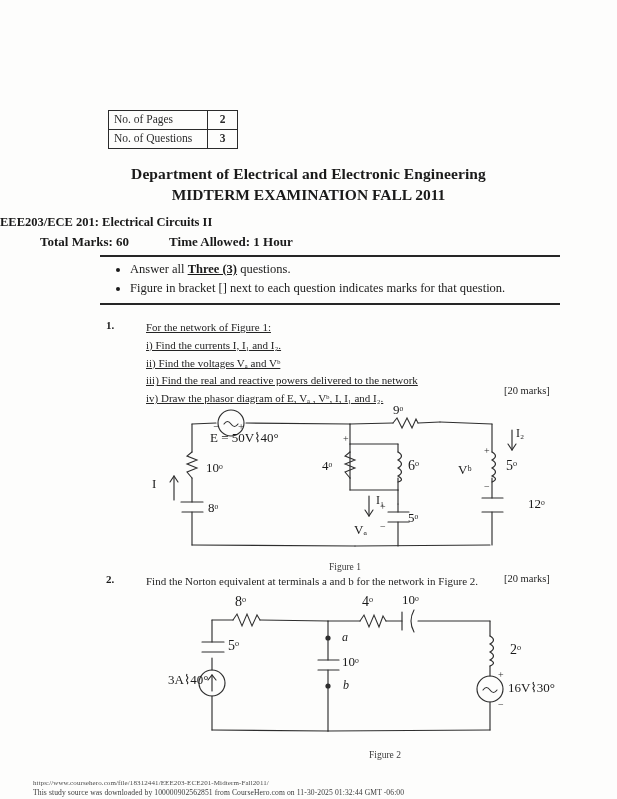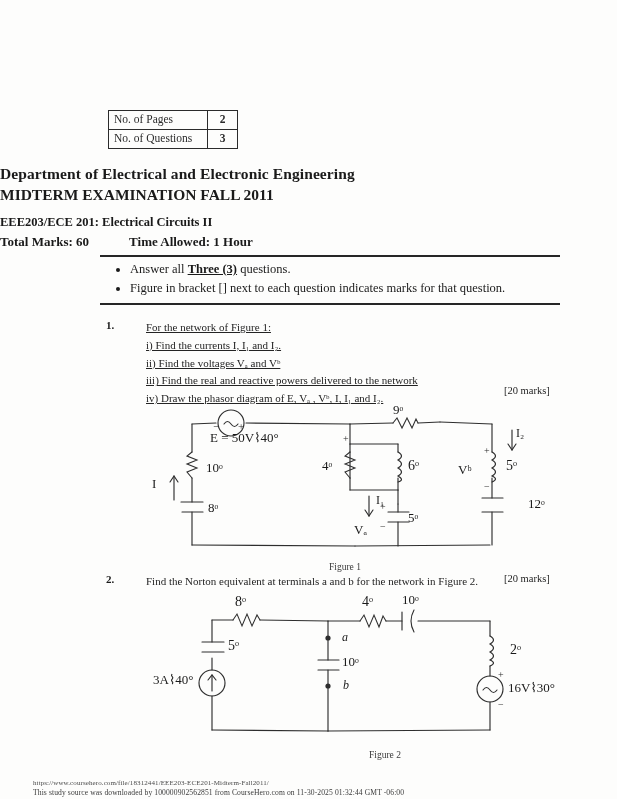--- a/index.html
+++ b/index.html
@@ -42,21 +42,21 @@
     text-align: center;
     font-weight: bold;
   }
 
   
   .title-block {
     position: absolute;
     left: 0;
     top: 164px;
     width: 617px;
-    text-align: left;
+    text-align: center;
   }
   .t-dept {
     font-size: 15.5px;
     font-weight: bold;
     letter-spacing: .1px;
     line-height: 1.35;
   }
   .t-exam {
     font-size: 15.5px;
     font-weight: bold;
@@ -71,20 +71,21 @@
   }
   .t-course {
     font-size: 12.5px;
     font-weight: bold;
     line-height: 1.5;
   }
   .t-marks-row {
     font-size: 13px;
     font-weight: bold;
     line-height: 1.6;
+    margin-left: 40px;
   }
   .t-marks-row .gap { display: inline-block; width: 40px; }
 
   
   .rule {
     position: absolute;
     left: 100px;
     width: 460px;
     border-top: 2px solid #262626;
   }
@@ -363,21 +364,21 @@
       </g>
       <g fill="#2a2a2a" font-family="'Liberation Serif', serif">
         <text x="348" y="86" font-size="10">+</text>
         <text x="348" y="116" font-size="10">−</text>
       </g>
     </svg>
     <div style="position:absolute;left:85px;top:2px;font-size:14px;">8ᵒ</div>
     <div style="position:absolute;left:212px;top:2px;font-size:14px;">4ᵒ</div>
     <div style="position:absolute;left:252px;top:0px;font-size:13px;">10ᵒ</div>
     <div style="position:absolute;left:78px;top:46px;font-size:14px;">5ᵒ</div>
-    <div style="position:absolute;left:3px;top:80px;font-size:13px;">3A⌇40°</div>
+    <div style="position:absolute;left:18px;top:80px;font-size:13px;">3A⌇40°</div>
     <div style="position:absolute;left:192px;top:38px;font-size:12px;font-style:italic;">a</div>
     <div style="position:absolute;left:193px;top:86px;font-size:12px;font-style:italic;">b</div>
     <div style="position:absolute;left:192px;top:62px;font-size:13px;">10ᵒ</div>
     <div style="position:absolute;left:360px;top:50px;font-size:14px;">2ᵒ</div>
     <div style="position:absolute;left:358px;top:88px;font-size:13px;">16V⌇30°</div>
   </div>
   <div class="fig-cap fig2-cap">Figure 2</div>
 
   <div class="footer-note">This study source was downloaded by 100000902562851 from CourseHero.com on 11-30-2025 01:32:44 GMT -06:00</div>
   <div class="footer-url">https://www.coursehero.com/file/18312441/EEE203-ECE201-Midterm-Fall2011/</div>

